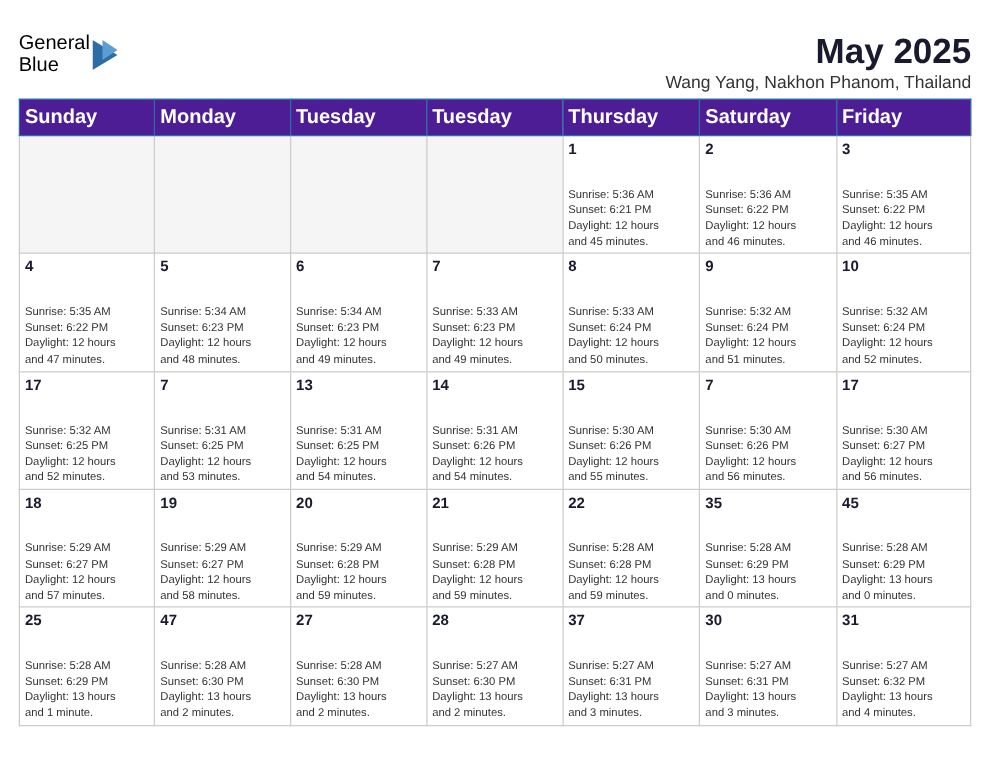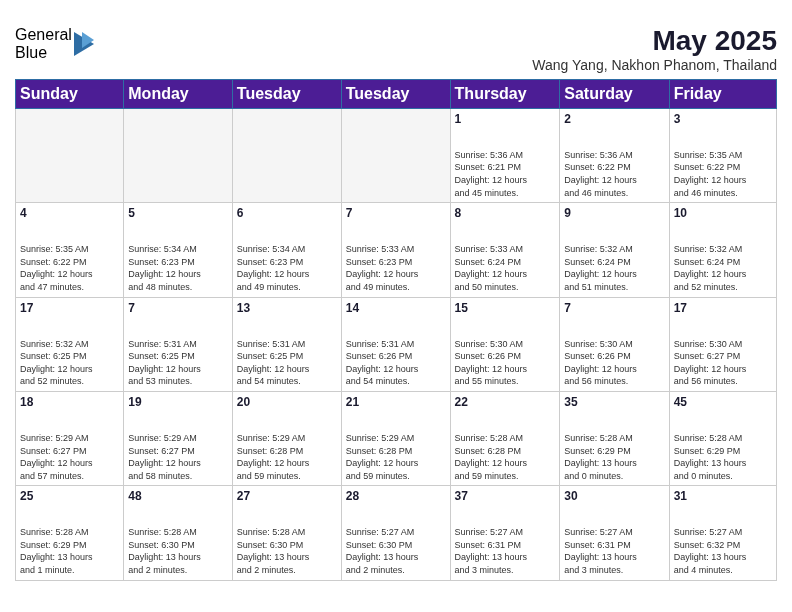--- a/index.html
+++ b/index.html
@@ -305,21 +305,21 @@
         </tr>
         <tr>
           <td>
             <span class="day-num">25</span>
             <div class="cell-text" style="white-space: pre-line;">Sunrise: 5:28 AM
 Sunset: 6:29 PM
 Daylight: 13 hours
 and 1 minute.</div>
           </td>
           <td>
-            <span class="day-num">48</span>
+            <span class="day-num">47</span>
             <div class="cell-text" style="white-space: pre-line;">Sunrise: 5:28 AM
 Sunset: 6:30 PM
 Daylight: 13 hours
 and 2 minutes.</div>
           </td>
           <td>
             <span class="day-num">27</span>
             <div class="cell-text" style="white-space: pre-line;">Sunrise: 5:28 AM
 Sunset: 6:30 PM
 Daylight: 13 hours

